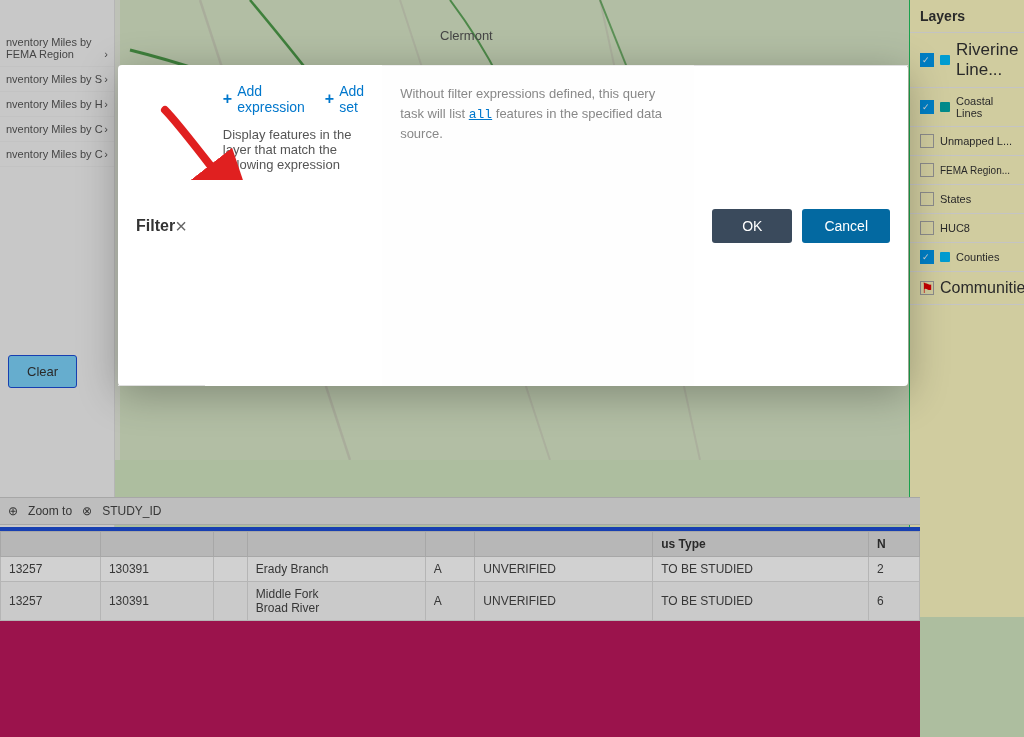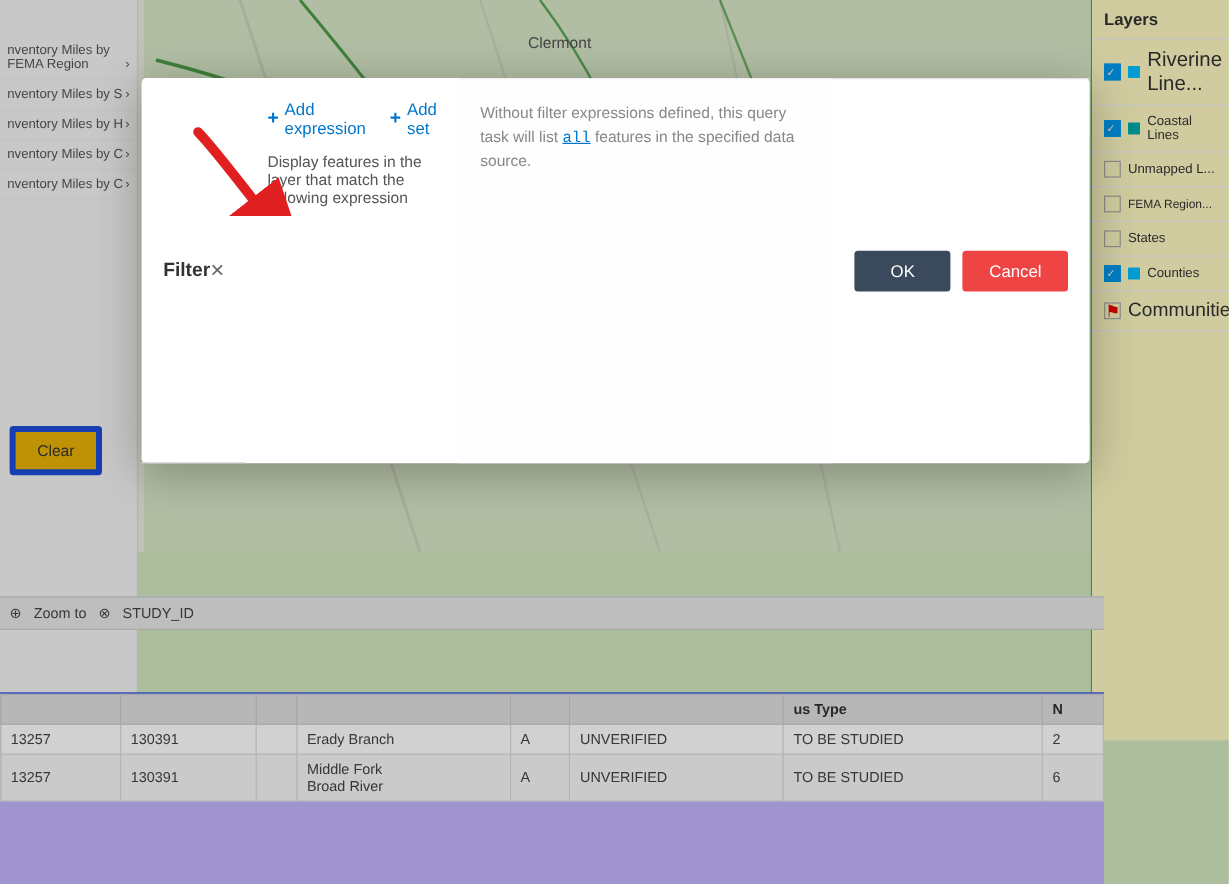--- a/index.html
+++ b/index.html
@@ -88,32 +88,32 @@
       height: 10px;
       border-radius: 1px;
       flex-shrink: 0;
     }
 
     
     .bg-table {
       position: absolute;
       bottom: 0; left: 0;
       width: 920px;
-      height: 160px;
-      background: #c4b5fd;
-      border-top: 1px solid #1d4ed8;
+      height: 210px;
+      background: #be185d;
+      border-top: 4px solid #1d4ed8;
     }
 
     .clear-btn {
       position: absolute;
       left: 8px;
       top: 355px;
       padding: 8px 18px;
-      background: #eab308;
-      border: 5px solid #1d4ed8;
+      background: #7dd3fc;
+      border: 1px solid #1d4ed8;
       border-radius: 3px;
       font-size: 13px;
       color: #333;
       cursor: pointer;
     }
 
     .table-area {
       overflow: hidden;
     }
 
@@ -279,21 +279,21 @@
       color: white;
       border: none;
       border-radius: 3px;
       font-size: 14px;
       cursor: pointer;
       font-weight: 500;
     }
 
     .btn-cancel {
       padding: 9px 22px;
-      background: #ef4444;
+      background: #0369a1;
       color: white;
       border: none;
       border-radius: 3px;
       font-size: 14px;
       cursor: pointer;
       font-weight: 500;
     }
 
     
     .red-arrow {
@@ -389,20 +389,24 @@
     <div class="layer-checkbox"></div>
     <span style="font-size:11px">Unmapped L...</span>
   </div>
   <div class="layer-item">
     <div class="layer-checkbox"></div>
     <span style="font-size:10px">FEMA Region...</span>
   </div>
   <div class="layer-item">
     <div class="layer-checkbox"></div>
     <span style="font-size:11px">States</span>
+  </div>
+  <div class="layer-item">
+    <div class="layer-checkbox"></div>
+    <span style="font-size:11px">HUC8</span>
   </div>
   <div class="layer-item">
     <div class="layer-checkbox checked"></div>
     <div class="layer-color-dot" style="background:#00bfff;"></div>
     <span style="font-size:11px">Counties</span>
   </div>
   <div class="layer-item">
     <div class="layer-checkbox" style="position:relative">
       <span style="position:absolute;top:-2px;left:0;font-size:14px;color:#e00;">⚑</span>
     </div>

